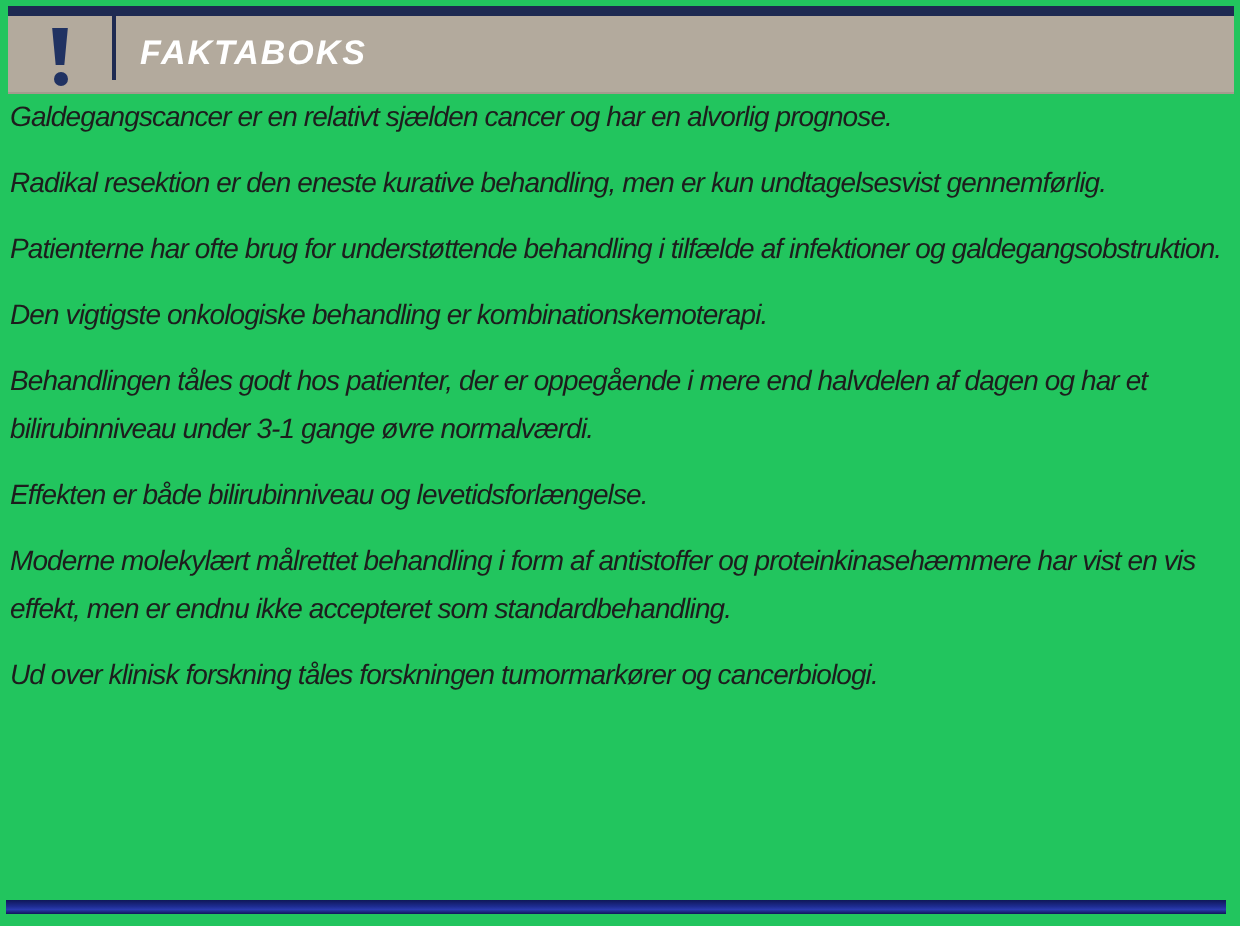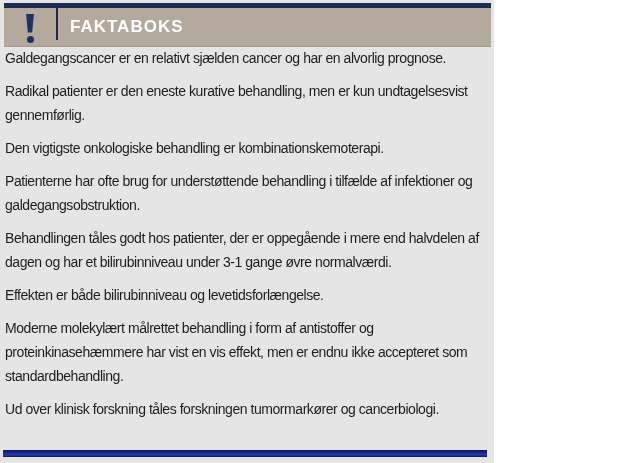--- a/index.html
+++ b/index.html
@@ -2,25 +2,26 @@
 <html><head>
 <meta charset="utf-8">
 <style>
   html, body {
     margin: 0;
     padding: 0;
     background: #ffffff;
   }
   .factbox {
     position: relative;
-    width: 494px;
+    width: 620px;
     height: 463px;
-    background: #e5e5e5;
+    background: #22c55e;
     font-family: "Liberation Sans", sans-serif;
     overflow: hidden;
+    font-style: italic;
   }
   .top-rule {
     position: absolute;
     left: 4px;
     right: 3px;
     top: 3px;
     height: 5px;
     background: #1e2a52;
   }
   .header {
@@ -107,23 +108,23 @@
         <div class="excl-bar"></div>
         <div class="excl-dot"></div>
       </div>
     </div>
     <div class="header-divider"></div>
     <div class="header-title">FAKTABOKS</div>
   </div>
 
   <div class="factbox-body">
     <p>Galdegangscancer er en relativt sjælden cancer og har en alvorlig prognose.</p>
-    <p>Radikal patienter er den eneste kurative behandling, men er kun undtagelsesvist gennemførlig.</p>
+    <p>Radikal resektion er den eneste kurative behandling, men er kun undtagelsesvist gennemførlig.</p>
+    <p>Patienterne har ofte brug for understøttende behandling i tilfælde af infektioner og galdegangs­obstruktion.</p>
     <p>Den vigtigste onkologiske behandling er kombinationskemoterapi.</p>
-    <p>Patienterne har ofte brug for understøttende behandling i tilfælde af infektioner og galdegangs­obstruktion.</p>
     <p>Behandlingen tåles godt hos patienter, der er oppegående i mere end halvdelen af dagen og har et bilirubinniveau under 3-1 gange øvre normalværdi.</p>
     <p>Effekten er både bilirubinniveau og levetidsforlængelse.</p>
     <p>Moderne molekylært målrettet behandling i form af antistoffer og proteinkinasehæmmere har vist en vis effekt, men er endnu ikke accepteret som standardbehandling.</p>
     <p>Ud over klinisk forskning tåles forskningen tumormarkører og cancerbiologi.</p>
   </div>
 
   <div class="bottom-rule"></div>
 </div>
 
 </body></html>

